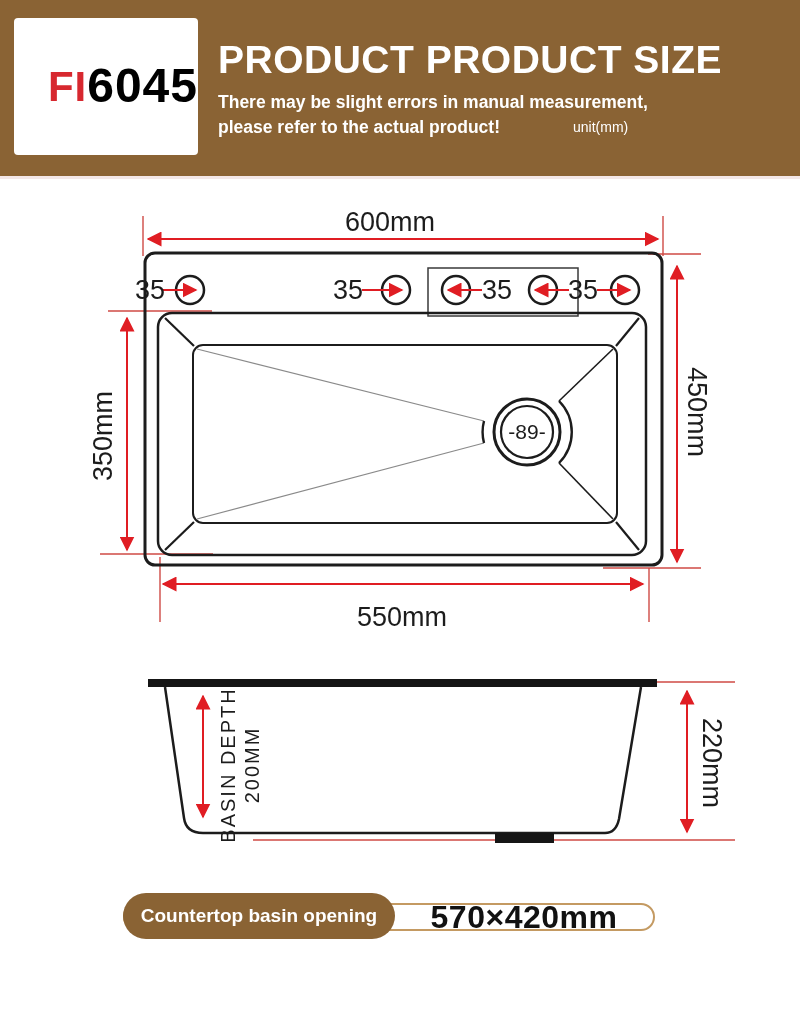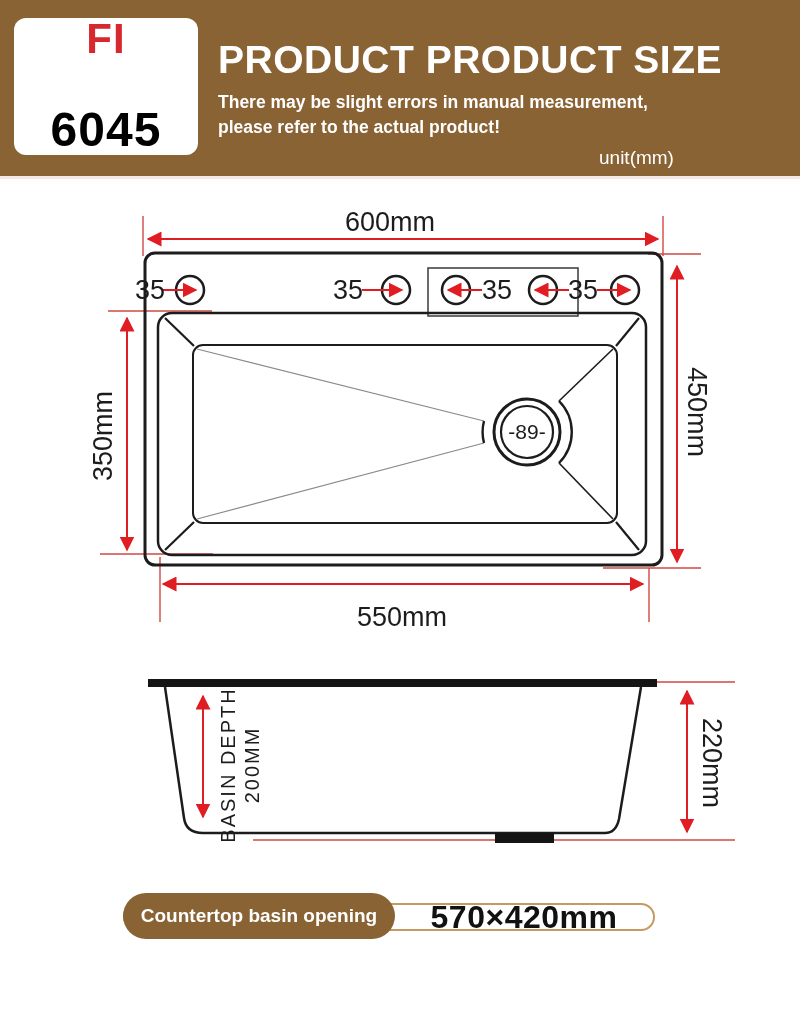--- a/index.html
+++ b/index.html
@@ -3,29 +3,29 @@
 <meta charset="utf-8">
 <style>
   html,body{margin:0;padding:0;background:#ffffff;}
   #page{position:relative;width:800px;height:1023px;background:#ffffff;overflow:hidden;
         font-family:"Liberation Sans","DejaVu Sans",sans-serif;}
 
   
   #banner{position:absolute;left:0;top:0;width:800px;height:176px;background:#8a6334;}
   #banner-divider{position:absolute;left:0;top:176px;width:800px;height:3px;background:#f3e7e7;}
   #model-box{position:absolute;left:14px;top:18px;width:184px;height:137px;background:#ffffff;
-             border-radius:12px;display:flex;flex-direction:column;align-items:center;justify-content:space-between;}
+             border-radius:4px;display:flex;align-items:center;justify-content:flex-end;}
   .model-line1{color:#d7282f;font-weight:bold;font-size:42px;line-height:1.0;letter-spacing:1px;}
   .model-line2{color:#000000;font-weight:bold;font-size:48px;line-height:1.05;letter-spacing:1px;}
   #main-title{position:absolute;left:218px;top:38px;width:575px;color:#ffffff;font-weight:bold;
               font-size:39px;letter-spacing:0.5px;white-space:nowrap;}
   .subtitle{position:absolute;left:218px;color:#ffffff;font-size:17.5px;font-weight:bold;white-space:nowrap;}
   #subtitle1{top:92px;}
   #subtitle2{top:117px;}
-  #unit-note{position:absolute;left:599px;top:119px;color:#ffffff;font-size:19px;margin-top:28px;}
+  #unit-note{position:absolute;left:573px;top:119px;color:#ffffff;font-size:14px;}
 
   
   #drawing{position:absolute;left:0;top:176px;}
   text{font-family:"Liberation Sans","DejaVu Sans",sans-serif;fill:#1c1c1c;}
   .dim-text{font-size:27px;}
   .hole-text{font-size:27px;}
   .drain-text{font-size:21px;}
   .depth-text{font-size:20px;letter-spacing:2px;}
   .blk{stroke:#1c1c1c;fill:none;}
   .red{stroke:#e01d23;stroke-width:2;fill:none;}

